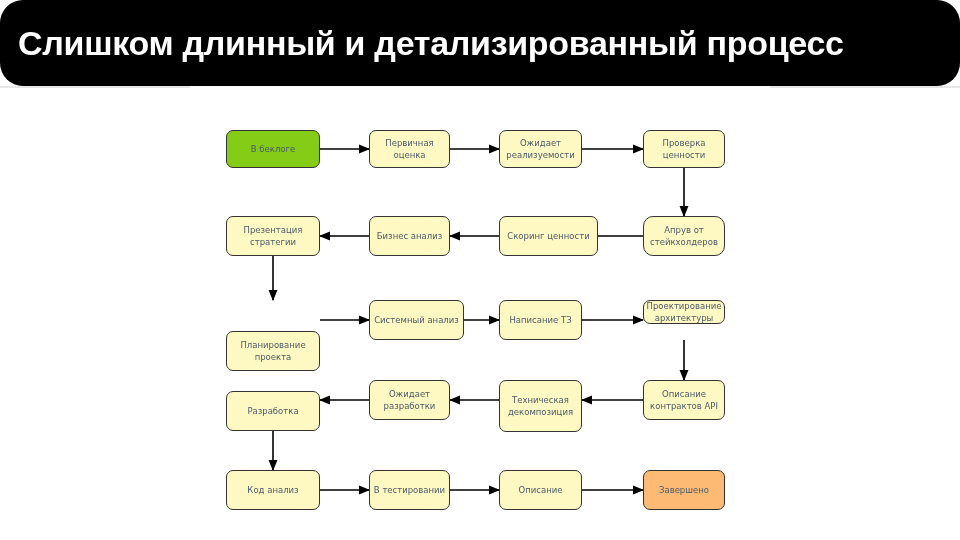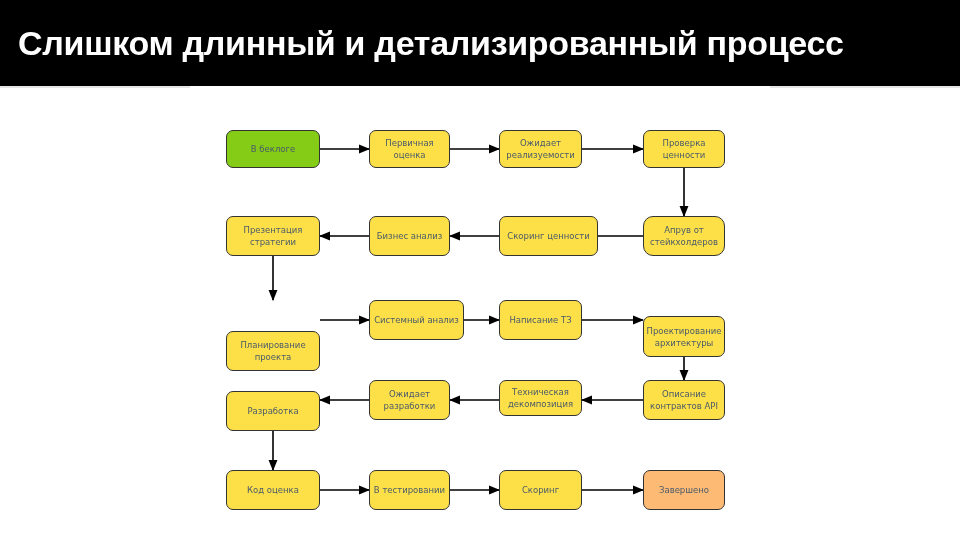--- a/index.html
+++ b/index.html
@@ -1,22 +1,22 @@
 <!DOCTYPE html>
 <html><head>
 <meta charset="utf-8">
 <style>
   html, body { margin:0; padding:0; }
   body { width:960px; height:540px; position:relative; background:#ffffff; overflow:hidden; font-family:"Liberation Sans", sans-serif; }
-  .titlebar { position:absolute; left:0; top:0; width:960px; height:86px; background:#000000; }
+  .titlebar { position:absolute; left:0; top:0; width:960px; height:86px; background:#000000;border-radius:23px; }
   .title { position:absolute; left:18px; top:24px; color:#ffffff; font-size:34px; font-weight:bold; white-space:nowrap; letter-spacing:-0.3px; }
   .under-line { position:absolute; top:86px; height:2px; background:#e6e6e6; }
   svg.arrows { position:absolute; left:0; top:0; width:960px; height:540px; }
   .box { position:absolute; box-sizing:border-box; border:1.5px solid #333; border-radius:7px; display:flex; align-items:center; justify-content:center; text-align:center; font-size:8.5px; line-height:12px; color:#4a5a6a; font-family:"DejaVu Sans", sans-serif; padding:2px 3px; }
-  .blue { background:#fde047; }
+  .blue { background:#fef9c3; }
   .yellow { background:#84cc16; }
   .green { background:#fdba74; }
 </style>
 </head>
 <body>
 
 <div class="titlebar">
   <div class="title">Слишком длинный и детализированный процесс</div>
 </div>
 <div class="under-line" style="left:0;width:190px;"></div>
@@ -56,22 +56,22 @@
     <div class="box blue" style="left: 369px; top: 130px; width: 81px; height: 38px;">Первичная оценка</div>
     <div class="box blue" style="left: 499px; top: 130px; width: 83px; height: 38px;">Ожидает реализуемости</div>
     <div class="box blue" style="left: 643px; top: 130px; width: 82px; height: 38px;">Проверка ценности</div>
     <div class="box blue" style="left: 643px; top: 216px; width: 82px; height: 40px; border-radius: 10px;">Апрув от стейкхолдеров</div>
     <div class="box blue" style="left: 499px; top: 216px; width: 99px; height: 40px;">Скоринг ценности</div>
     <div class="box blue" style="left: 369px; top: 216px; width: 81px; height: 40px;">Бизнес анализ</div>
     <div class="box blue" style="left: 226px; top: 216px; width: 94px; height: 40px;">Презентация стратегии</div>
     <div class="box blue" style="left: 226px; top: 300px; width: 94px; height: 40px; margin-top: 31px;">Планирование проекта</div>
     <div class="box blue" style="left: 369px; top: 300px; width: 95px; height: 40px;">Системный анализ</div>
     <div class="box blue" style="left: 499px; top: 300px; width: 83px; height: 40px;">Написание ТЗ</div>
-    <div class="box blue" style="left: 643px; top: 316px; width: 82px; height: 41px;">Проектирование архитектуры</div>
+    <div class="box blue" style="left: 643px; top: 300px; width: 82px; height: 24px;">Проектирование архитектуры</div>
     <div class="box blue" style="left: 643px; top: 380px; width: 82px; height: 40px;">Описание контрактов API</div>
-    <div class="box blue" style="left: 499px; top: 380px; width: 83px; height: 36px;">Техническая декомпозиция</div>
+    <div class="box blue" style="left: 499px; top: 380px; width: 83px; height: 52px;">Техническая декомпозиция</div>
     <div class="box blue" style="left: 369px; top: 380px; width: 81px; height: 40px;">Ожидает разработки</div>
     <div class="box blue" style="left: 226px; top: 380px; width: 94px; height: 40px; margin-top: 11px;">Разработка</div>
-    <div class="box blue" style="left: 226px; top: 470px; width: 94px; height: 40px;">Код оценка</div>
+    <div class="box blue" style="left: 226px; top: 470px; width: 94px; height: 40px;">Код анализ</div>
     <div class="box blue" style="left: 369px; top: 470px; width: 81px; height: 40px;">В тестировании</div>
-    <div class="box blue" style="left: 499px; top: 470px; width: 83px; height: 40px;">Скоринг</div>
+    <div class="box blue" style="left: 499px; top: 470px; width: 83px; height: 40px;">Описание</div>
     <div class="box green" style="left: 643px; top: 470px; width: 82px; height: 40px;">Завершено</div>
   </div>
 
 </body></html>

